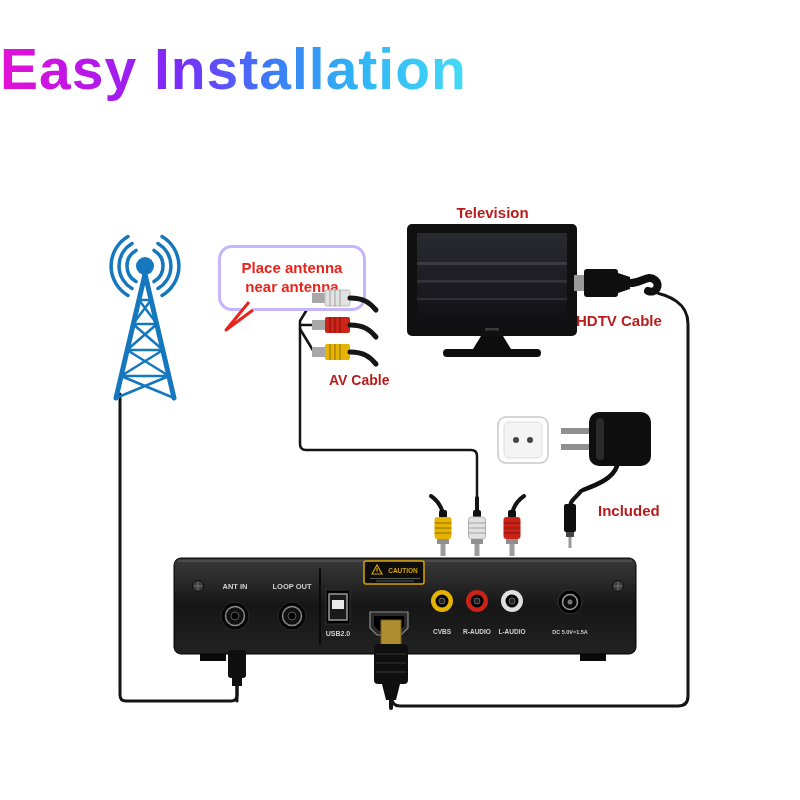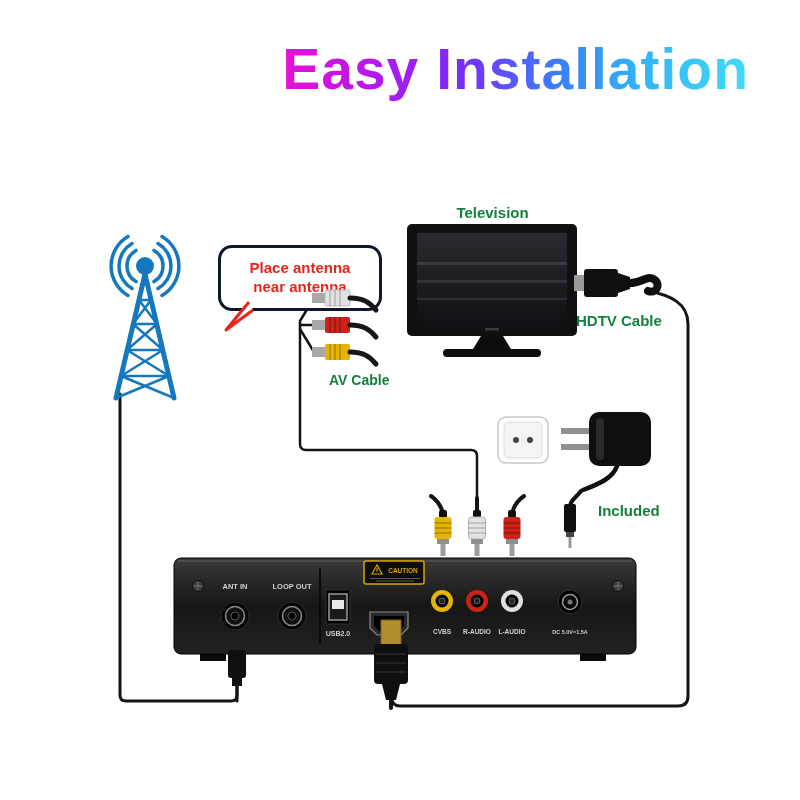--- a/index.html
+++ b/index.html
@@ -1,29 +1,29 @@
 <!DOCTYPE html>
 <html><head>
 <meta charset="utf-8">
 <style>
   html,body{margin:0;padding:0;background:#fff;}
   .stage{position:relative;width:800px;height:800px;background:#fff;overflow:hidden;
          font-family:"Liberation Sans",sans-serif;}
   .abs{position:absolute;}
-  .title-wrap{position:absolute;left:0;top:36px;width:749px;text-align:right;}
+  .title-wrap{position:absolute;left:0;top:36px;width:749px;text-align:left;}
   .title{display:inline-block;font-size:57px;font-weight:bold;letter-spacing:1px;
          color:#7a2bfa;
          background:linear-gradient(90deg,#e511d5 0%,#c015e8 16%,#7a2bfa 38%,#3d7bf7 58%,#2fb3f5 76%,#43dbf7 100%);
          -webkit-background-clip:text;background-clip:text;
          -webkit-text-fill-color:transparent;}
   .note{position:absolute;left:95px;top:146px;font-size:15.5px;color:#4d4d4d;line-height:1.4;}
-  .lbl{position:absolute;font-weight:bold;font-size:15px;color:#15803d;}
+  .lbl{position:absolute;font-weight:bold;font-size:15px;color:#b91c1c;}
   .tv-lbl{left:405px;top:204px;width:175px;text-align:center;}
-  .bubble{position:absolute;left:218px;top:245px;width:126px;padding:11px 16px;
-          border:3px solid #0f172a;border-radius:14px;background:#fff;
+  .bubble{position:absolute;left:218px;top:245px;width:126px;padding:11px 8px;
+          border:3px solid #c4b5fd;border-radius:14px;background:#fff;
           text-align:center;color:#e8241c;font-weight:bold;font-size:15px;line-height:1.25;}
   .bubble-tail{position:absolute;left:0px;bottom:-26px;}
   .stage svg text{font-family:"Liberation Sans",sans-serif;}
 </style>
 </head>
 <body>
 
 <div class="stage">
 
   <div class="title-wrap">

